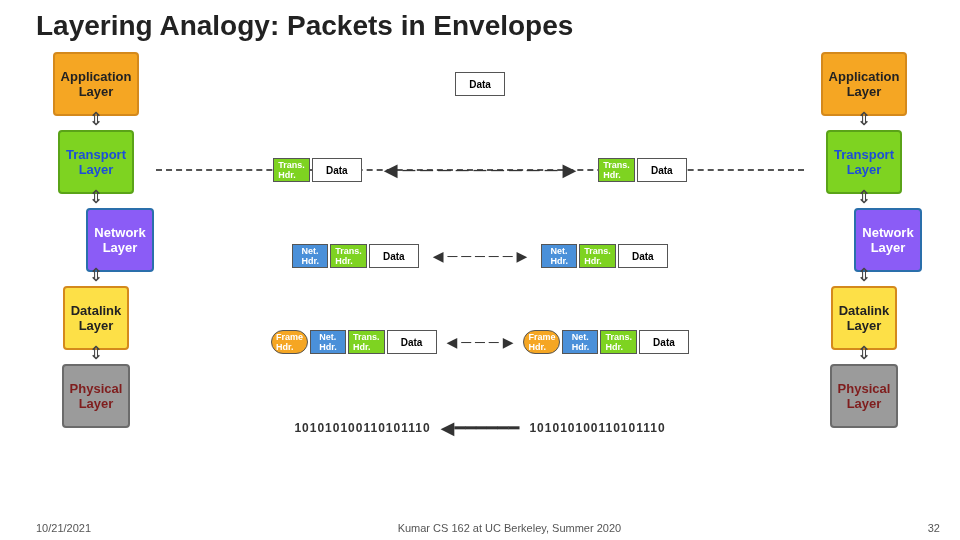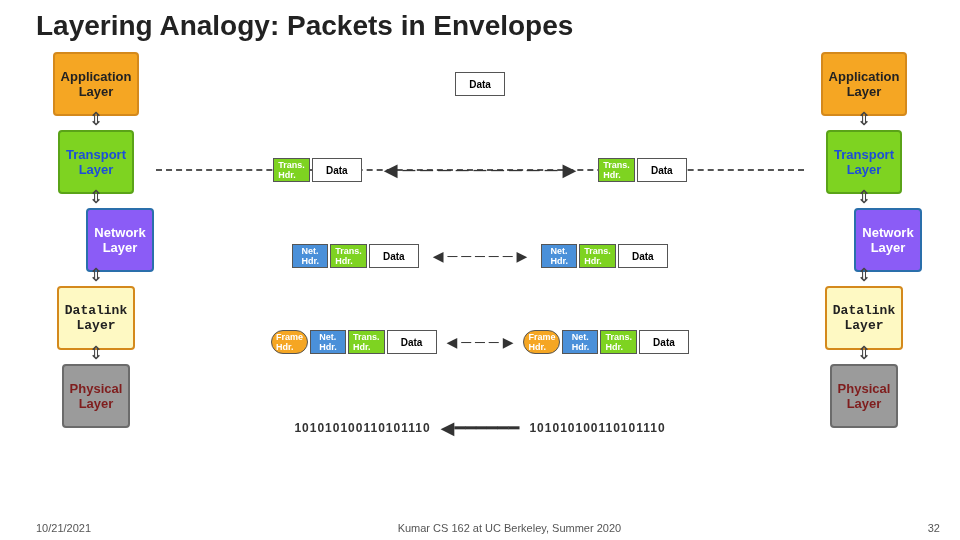--- a/index.html
+++ b/index.html
@@ -35,21 +35,21 @@
       font-size: 13px;
       padding: 4px 6px;
       border: 2px solid #888;
       border-radius: 4px;
       min-height: 64px;
     }
 
     .layer-label.app { background: #f5a623; color: #222; border-color: #d4891c; }
     .layer-label.transport { background: #7ed321; color: #1d4ed8; border-color: #5aa318; }
     .layer-label.network { background: #8b5cf6; color: #fff; border-color: #2a6fab; margin-left: 48px; }
-    .layer-label.datalink { background: #fef9c3; color: #222; border-color: #d4891c; font-family: Liberation Mono, monospace; }
+    .layer-label.datalink { background: #fde047; color: #222; border-color: #d4891c; }
     .layer-label.physical { background: #9b9b9b; color: #7f1d1d; border-color: #6b6b6b; }
 
     .pkt-box {
       border: 1.5px solid #555;
       display: flex;
       align-items: center;
       justify-content: center;
       font-size: 10px;
       font-weight: bold;
       padding: 2px 4px;

